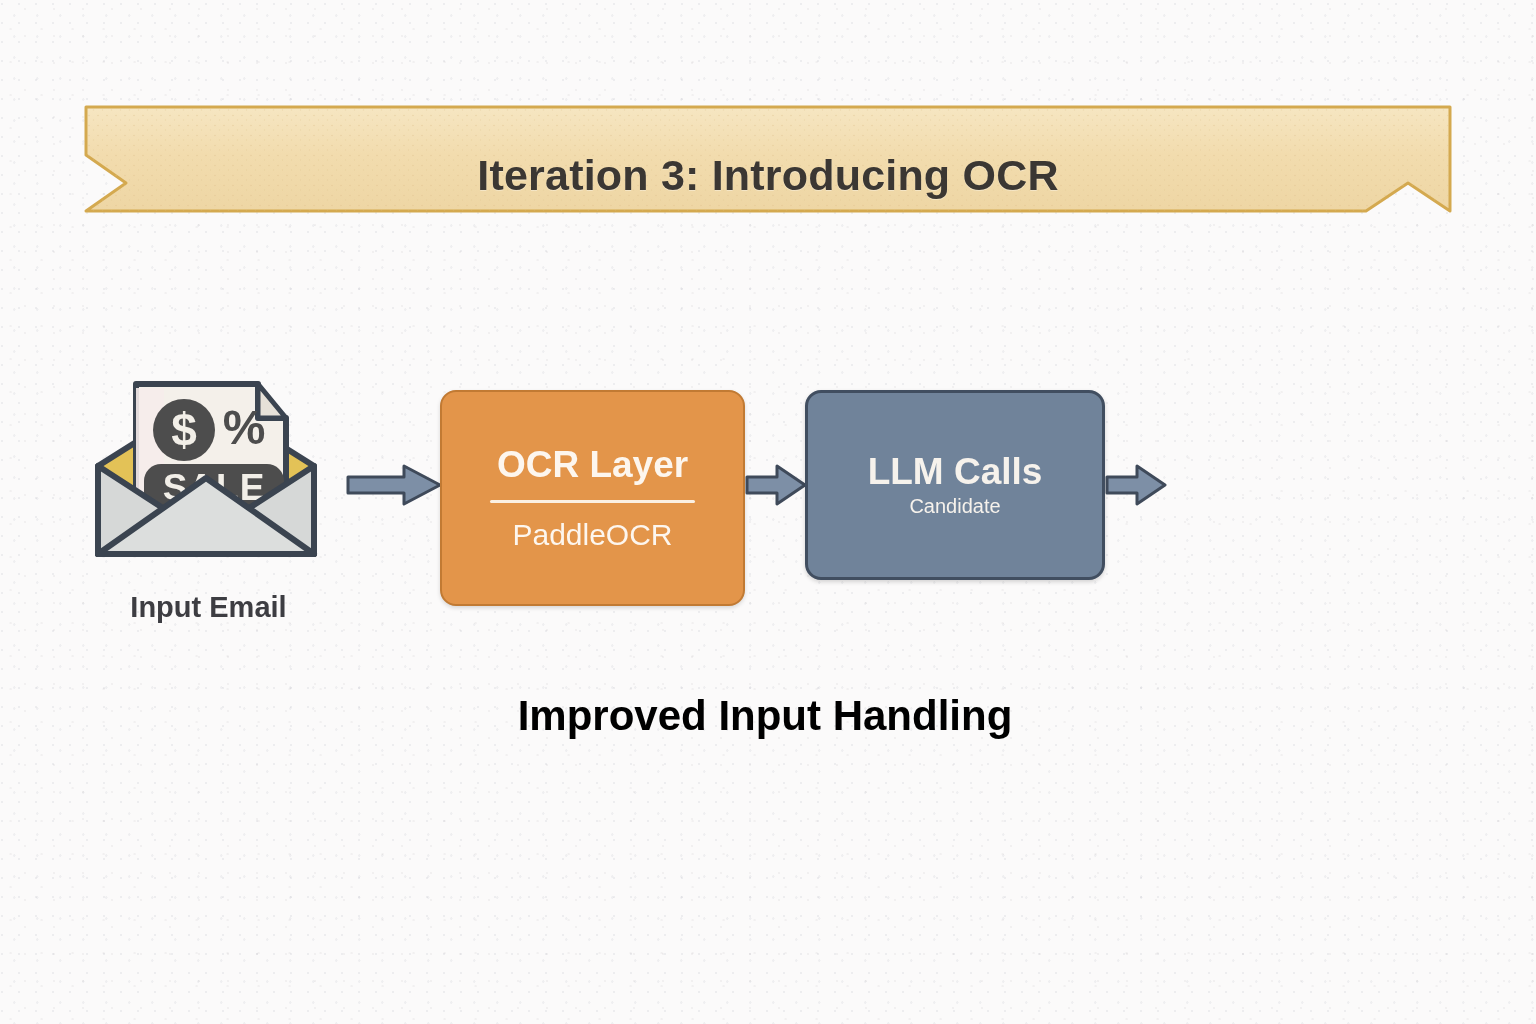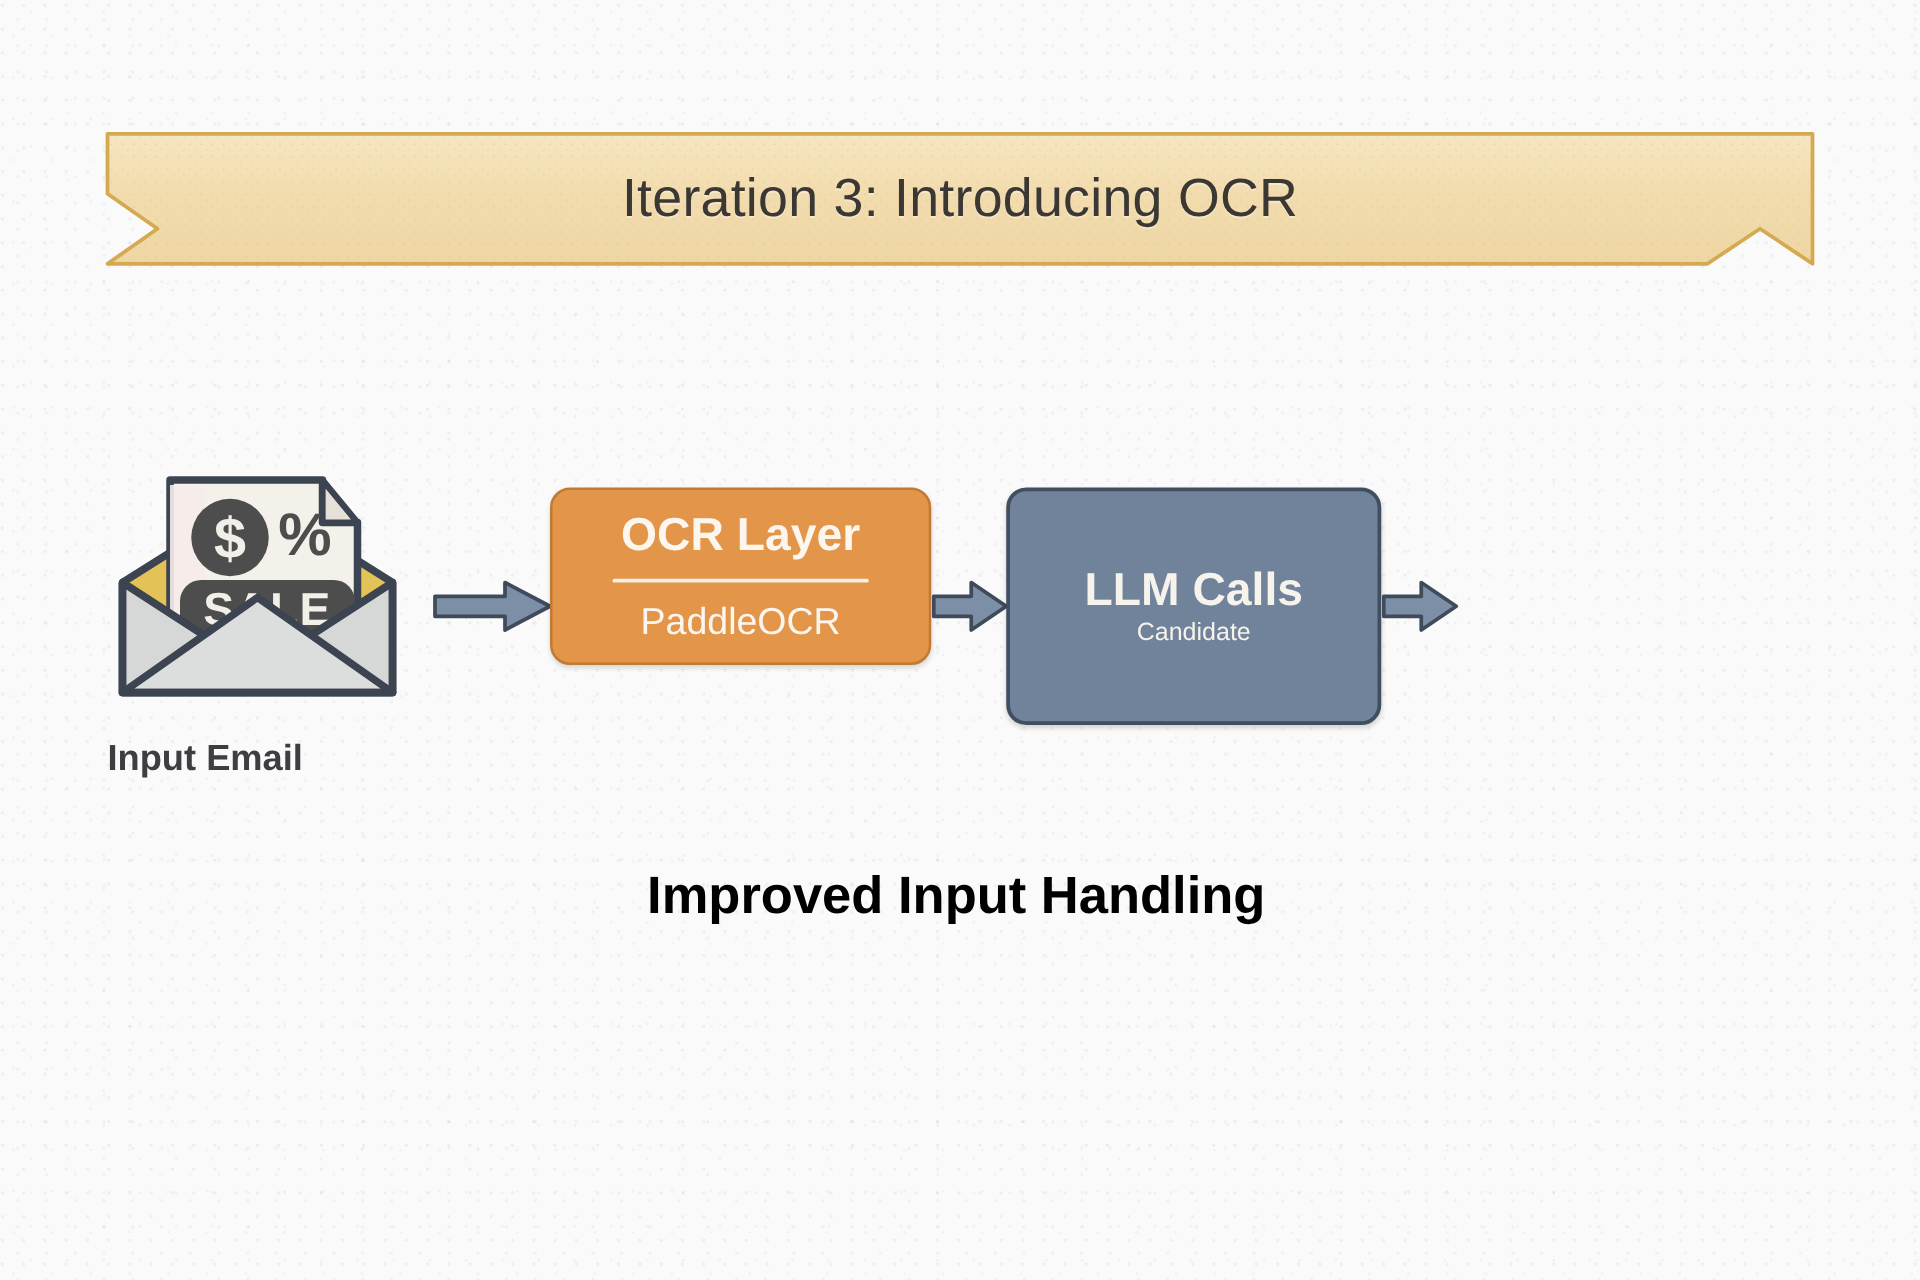--- a/index.html
+++ b/index.html
@@ -46,28 +46,28 @@
   #title-banner svg {
     position: absolute;
     inset: 0;
     width: 100%;
     height: 100%;
     display: block;
   }
   #banner-title-text {
     position: absolute;
     left: 0;
-    top: 0;
+    top: 16px;
     width: 100%;
     height: 100%;
     display: flex;
     align-items: center;
     justify-content: center;
     font-size: 43px;
-    font-weight: normal;
+    font-weight: bold;
     color: #3b3733;
     letter-spacing: .2px;
     text-shadow: 0 1px 0 rgba(255,255,255,.35);
   }
 
   
   .node {
     position: absolute;
   }
 
@@ -79,40 +79,41 @@
     height: 265px;
   }
   #envelope-icon {
     width: 245px;
     height: 205px;
     display: block;
   }
   #input-email-label {
     margin-top: 8px;
     width: 245px;
+    text-align: center;
     font-size: 29px;
     font-weight: bold;
     color: #3d3d42;
   }
 
   
   .proc-box {
     border-radius: 16px;
     display: flex;
     flex-direction: column;
     align-items: center;
     justify-content: center;
     box-sizing: border-box;
     text-align: center;
   }
   #ocr-box {
     left: 440px;
     top: 390px;
     width: 305px;
-    height: 142px;
+    height: 216px;
     background-color: #e3954a;
     border: 2px solid #c17a33;
     box-shadow: 0 2px 4px rgba(0,0,0,.14);
   }
   #ocr-box-title {
     font-size: 37px;
     font-weight: bold;
     color: #fdf6ee;
     line-height: 1.05;
   }

